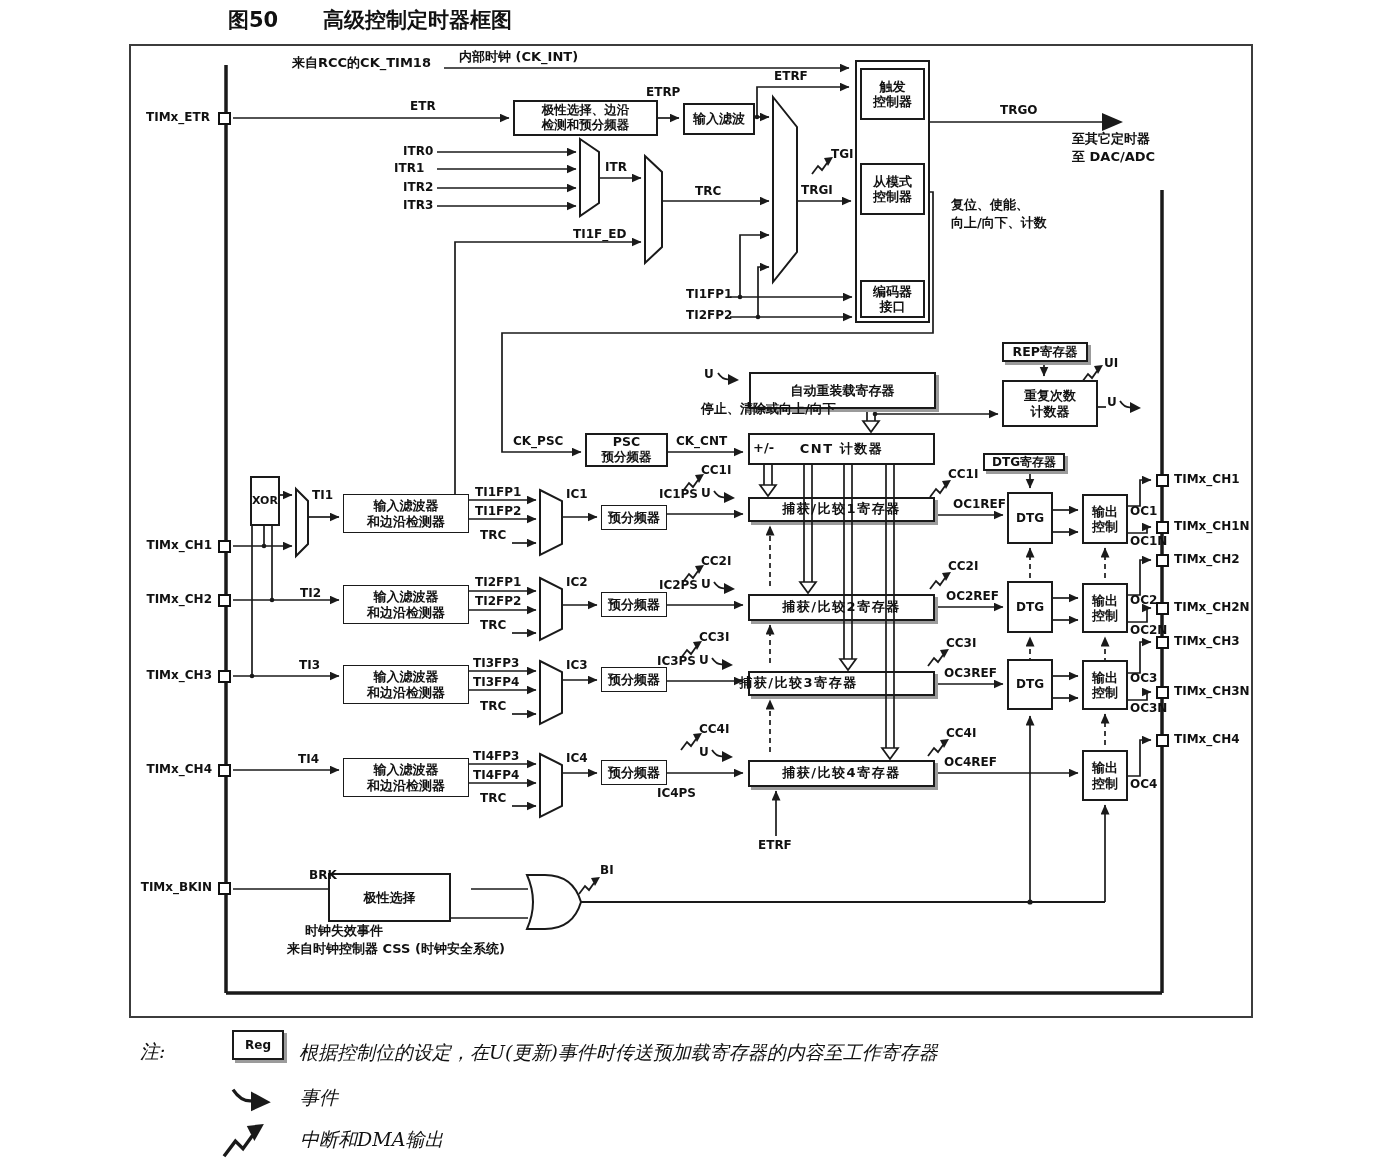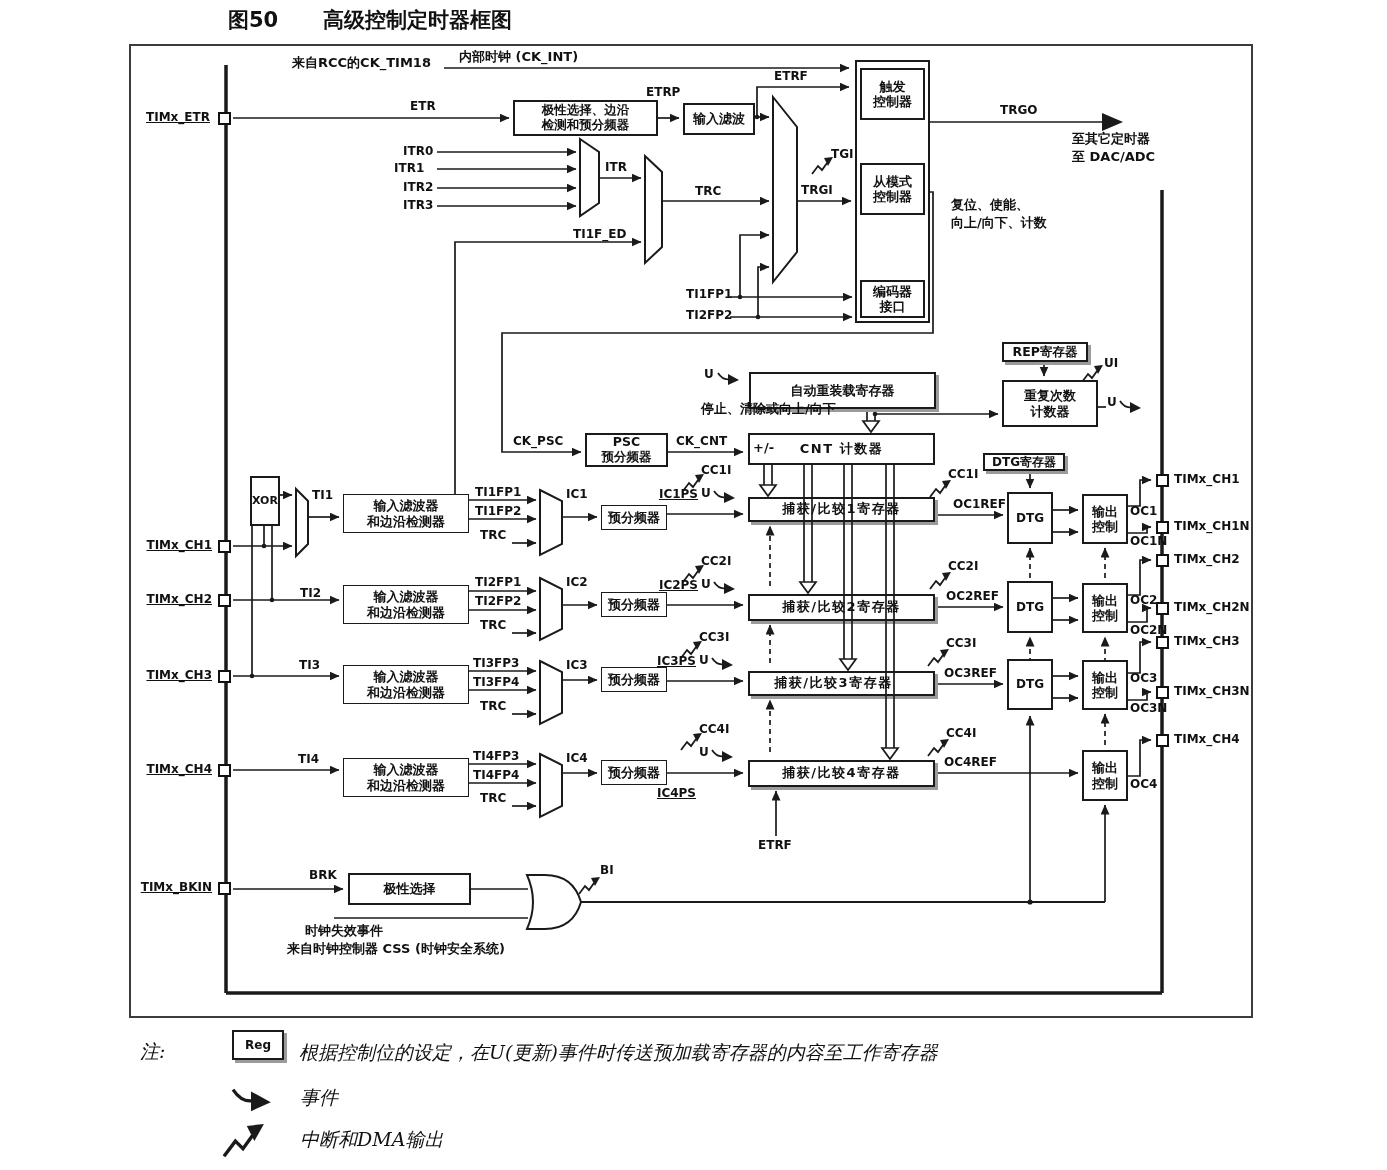--- a/index.html
+++ b/index.html
@@ -10,21 +10,21 @@
      display:flex;align-items:center;justify-content:center;text-align:center;
      white-space:pre-line;font:bold 13px/1.18 "DejaVu Sans",sans-serif;}
   .sh{box-shadow:3px 3px 0 #9b9b9b;}
   .thin{border-width:1.6px;}
   .C{position:absolute;display:flex;align-items:center;justify-content:center;text-align:left;
      font:bold 13px/1.15 "DejaVu Sans",sans-serif;letter-spacing:1.5px;white-space:pre-line;}
   .L{position:absolute;font:bold 12px/1.1 "DejaVu Sans",sans-serif;white-space:nowrap;}
   .cn{font-size:13px;}
   .it{font:italic 19px/1.2 "DejaVu Serif",serif;font-weight:normal;}
   .P{position:absolute;width:13px;height:13px;background:#fff;border:2.4px solid #111;box-sizing:border-box;}
-  .PL{text-align:right;text-decoration:underline;}
+  .PL{text-align:right;}
   .tt{font:bold 21px/1.2 "DejaVu Sans",sans-serif;text-align:right;}
 </style>
 </head>
 <body>
 
 <div id="stage">
 
   <svg class="layer" width="1387" height="1170">
     <defs>
       <marker id="m" markerWidth="11" markerHeight="10" refX="9.5" refY="4.5" orient="auto" markerUnits="userSpaceOnUse">
@@ -231,21 +231,21 @@
     <div class="b" style="left:1007px;top:581px;width:46px;height:52px;font-size:12px">DTG</div>
     <div class="b" style="left:1007px;top:659px;width:46px;height:51px;font-size:12px">DTG</div>
     <div class="b" style="left:1082px;top:494px;width:46px;height:50px">输出
 控制</div>
     <div class="b" style="left:1082px;top:583px;width:46px;height:50px">输出
 控制</div>
     <div class="b" style="left:1082px;top:660px;width:46px;height:50px">输出
 控制</div>
     <div class="b" style="left:1082px;top:750px;width:46px;height:51px">输出
 控制</div>
-    <div class="b" style="left:348px;top:873px;width:123px;height:32px">极性选择</div>
+    <div class="b" style="left:328px;top:873px;width:123px;height:49px">极性选择</div>
     <div class="b sh" style="left:232px;top:1030px;width:52px;height:30px;font-size:12px">Reg</div>
 
     <div class="P" style="left:218px;top:112px"></div>
     <div class="P" style="left:218px;top:540px"></div>
     <div class="P" style="left:218px;top:594px"></div>
     <div class="P" style="left:218px;top:670px"></div>
     <div class="P" style="left:218px;top:764px"></div>
     <div class="P" style="left:218px;top:882px"></div>
     <div class="P" style="left:1156px;top:474px"></div>
     <div class="P" style="left:1156px;top:521px"></div>
@@ -299,21 +299,21 @@
     <div class="L cn" style="left:701px;top:402px">停止、清除或向上/向下</div>
     <div class="L" style="left:1104px;top:357px">UI</div>
     <div class="L" style="left:1107px;top:396px">U</div>
     <div class="L" style="left:513px;top:435px">CK_PSC</div>
     <div class="L" style="left:676px;top:435px">CK_CNT</div>
     <div class="L cn" style="left:753px;top:441px">+/-</div>
     <div class="C" style="left:748px;top:433px;width:187px;height:32px">CNT 计数器</div>
 
     <div class="C" style="left:748px;top:497px;width:187px;height:25px">捕获/比较1寄存器</div>
     <div class="C" style="left:748px;top:594px;width:187px;height:27px">捕获/比较2寄存器</div>
-    <div class="C" style="left:740px;top:671px;width:187px;height:25px">捕获/比较3寄存器</div>
+    <div class="C" style="left:705px;top:671px;width:187px;height:25px">捕获/比较3寄存器</div>
     <div class="C" style="left:748px;top:760px;width:187px;height:27px">捕获/比较4寄存器</div>
 
     <div class="L PL" style="left:136px;top:111px;width:74px">TIMx_ETR</div>
     <div class="L PL" style="left:140px;top:539px;width:72px">TIMx_CH1</div>
     <div class="L PL" style="left:140px;top:593px;width:72px">TIMx_CH2</div>
     <div class="L PL" style="left:140px;top:669px;width:72px">TIMx_CH3</div>
     <div class="L PL" style="left:140px;top:763px;width:72px">TIMx_CH4</div>
     <div class="L PL" style="left:130px;top:881px;width:82px">TIMx_BKIN</div>
     <div class="L" style="left:1174px;top:473px">TIMx_CH1</div>
     <div class="L" style="left:1174px;top:520px">TIMx_CH1N</div>

